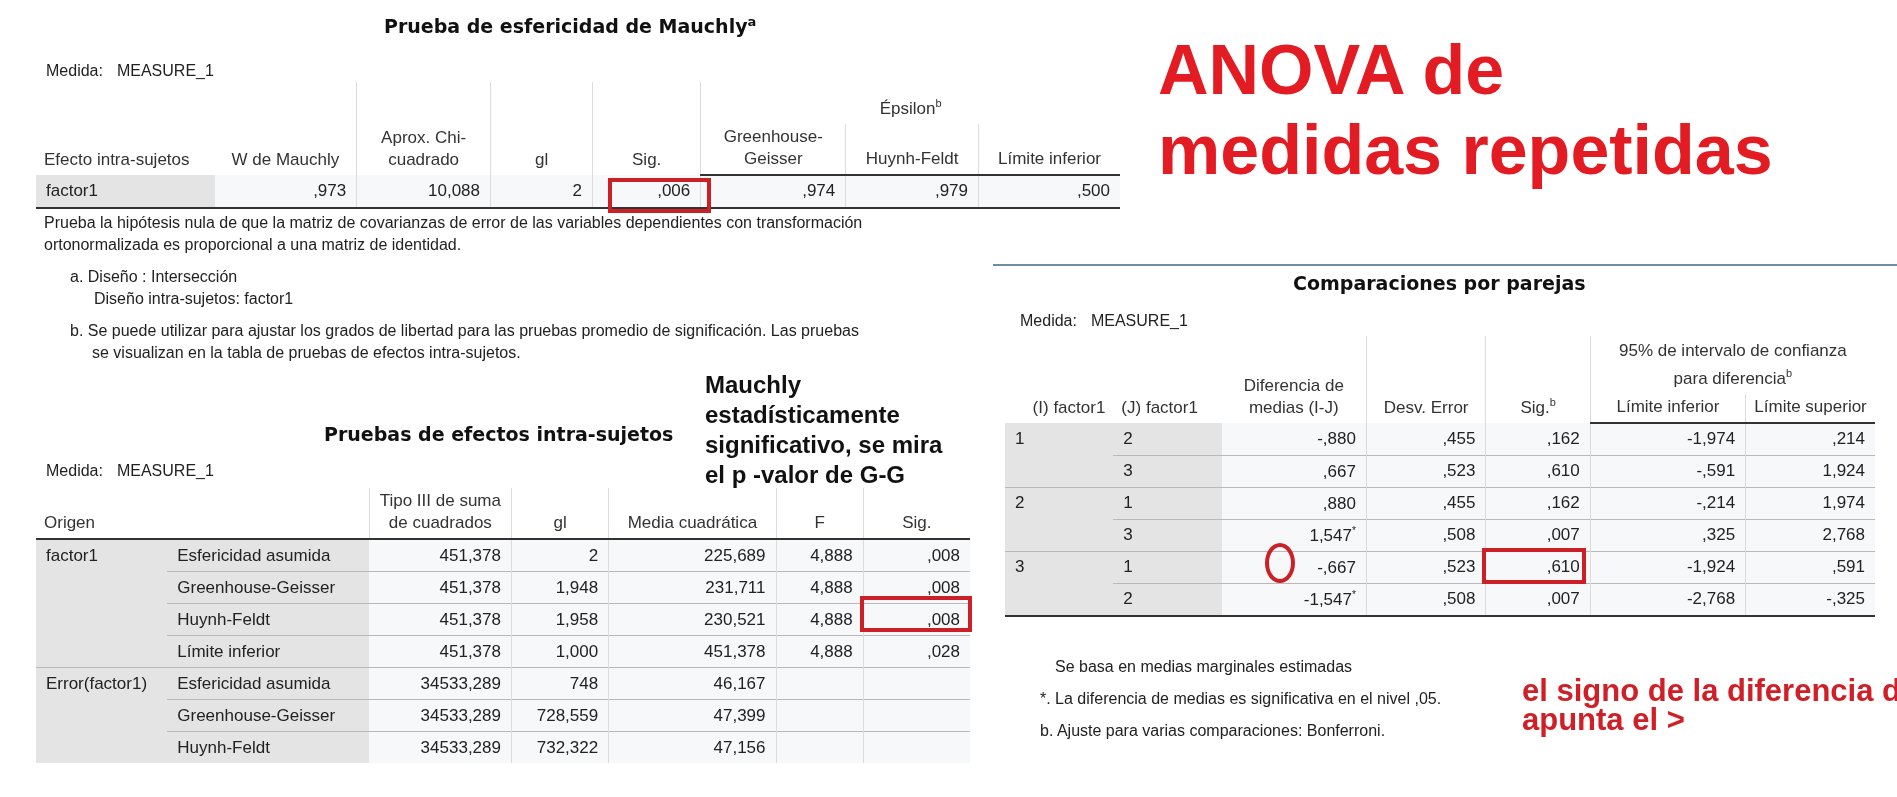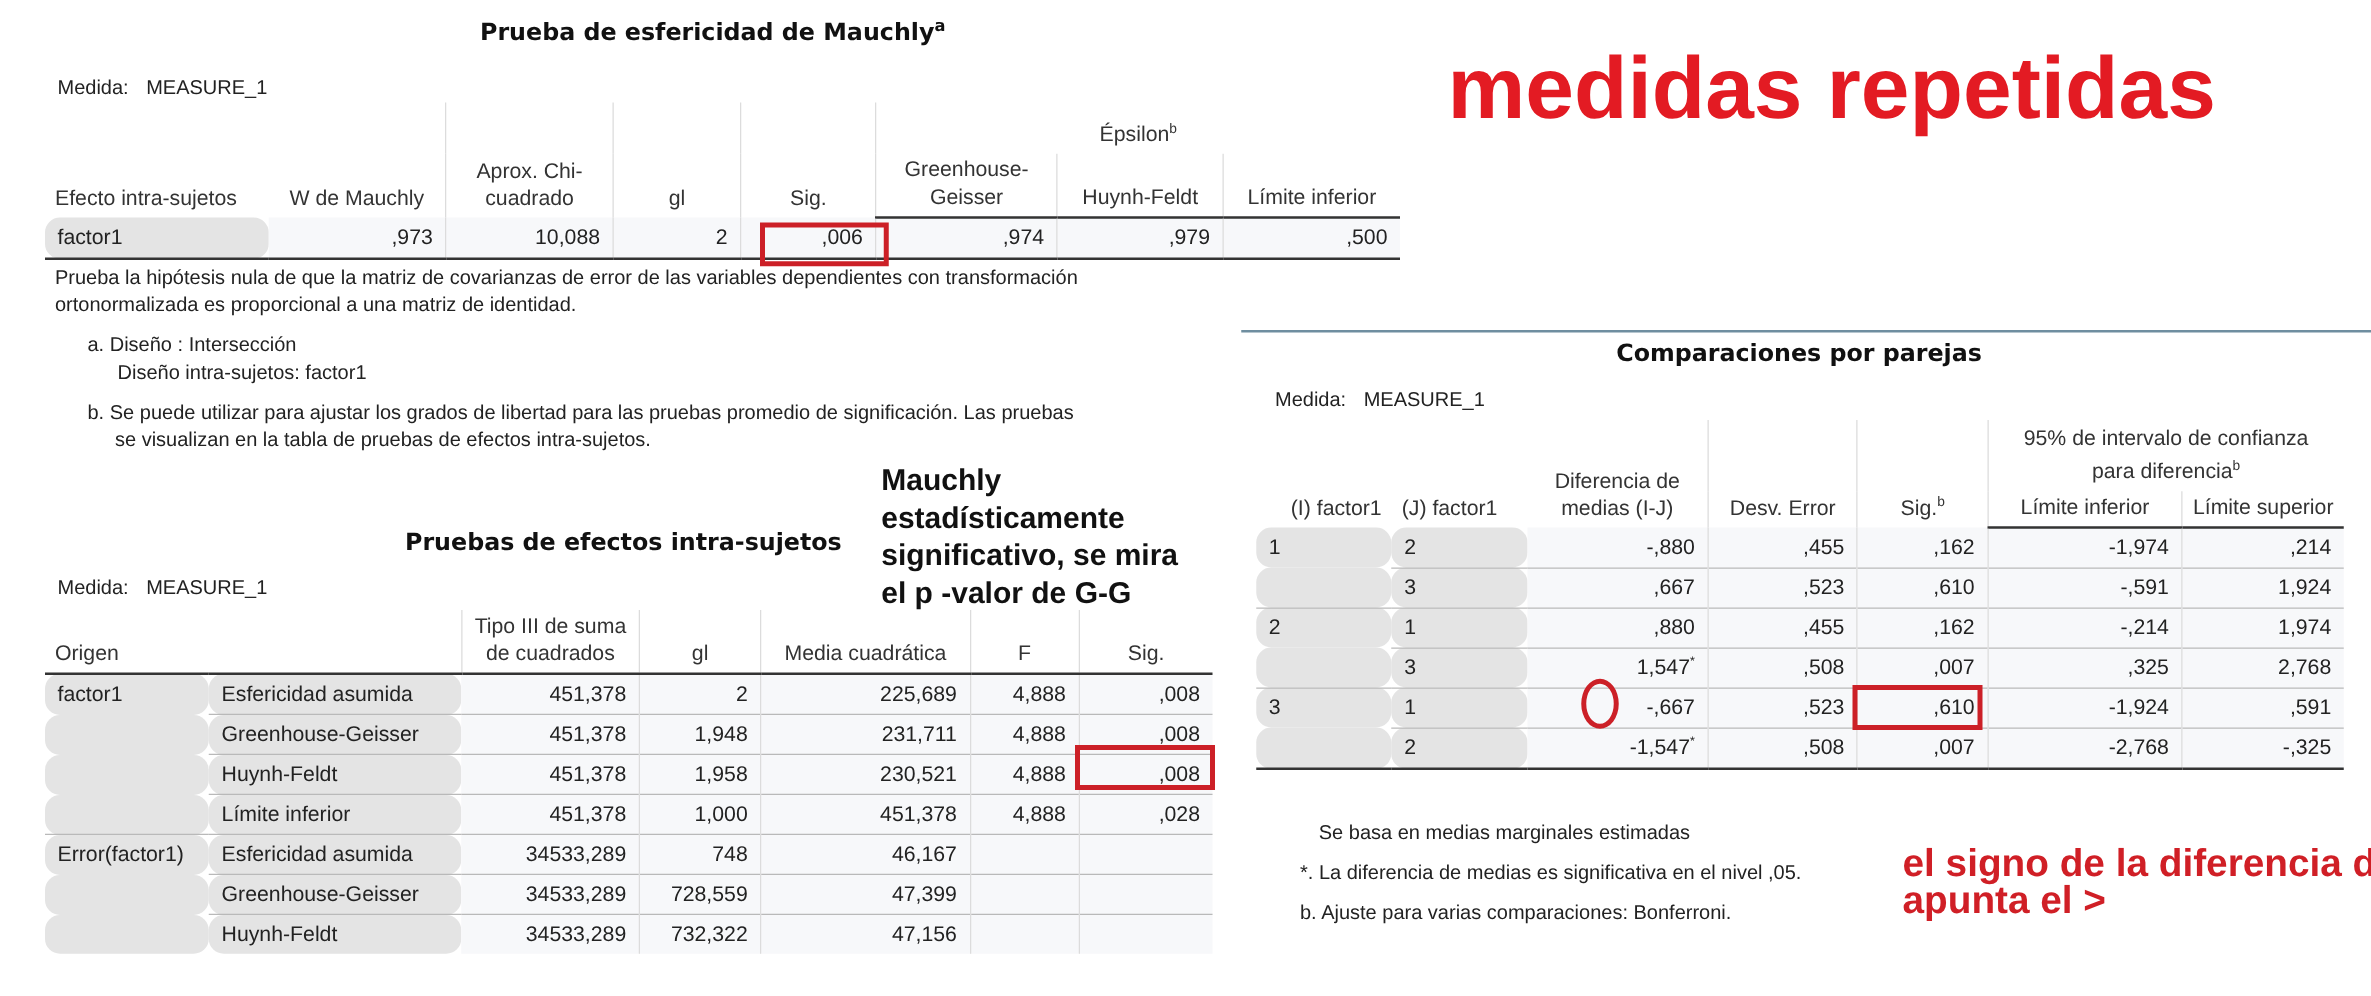--- a/index.html
+++ b/index.html
@@ -11,21 +11,21 @@
   .tbl-title { font-family: "DejaVu Sans", sans-serif; font-weight: bold; font-size: 19px; color: #111; white-space: nowrap; }
   .tbl-title sup { font-size: 13px; }
   .medida { font-size: 16px; color: #222; white-space: nowrap; }
   .medida span + span { margin-left: 14px; }
   table.spss { position: absolute; border-collapse: collapse; font-size: 17px; color: #222; }
   table.spss th { font-weight: normal; color: #333; vertical-align: bottom; padding: 2px 8px 4px; line-height: 22px; }
   table.spss td { height: 31px; padding: 0 10px; white-space: nowrap; }
   table.spss .vl { border-left: 1px solid #dcdcdc; }
   table.spss thead tr.last th { border-bottom: 2px solid #333; }
   table.spss tbody tr.endrow td { border-bottom: 2px solid #333; }
-  table.spss td.lab { background: #e4e4e4; text-align: left; border-radius: 12px; }
+  table.spss td.lab { background: #e4e4e4; text-align: left; }
   table.spss td.num { background: #f7f8fa; text-align: right; }
   table.spss tr.sep td { border-top: 1px solid #b9b9b9; }
   table.spss td.lab.noborder { border-top: none !important; }
   .note { font-size: 16px; color: #222; line-height: 22px; white-space: nowrap; }
   .red-title { color: #e31b23; font-weight: bold; font-size: 70px; line-height: 80px; white-space: nowrap; }
   .annot-black { font-weight: bold; font-size: 24px; line-height: 30px; color: #111; }
   .annot-red { font-weight: bold; font-size: 31px; line-height: 29px; color: #d01f26; white-space: nowrap; }
   .redbox { position: absolute; border: 4px solid #cc2027; box-sizing: border-box; }
   .redcircle { position: absolute; border: 4px solid #cc2027; border-radius: 50%; box-sizing: border-box; }
   .hline { position: absolute; height: 2px; background: #6f8ea0; }
@@ -75,20 +75,21 @@
 <div class="abs note" style="left:70px; top:266px;">
   <div>a. Diseño : Intersección</div>
   <div style="padding-left:24px;">Diseño intra-sujetos: factor1</div>
 </div>
 <div class="abs note" style="left:70px; top:320px;">
   <div>b. Se puede utilizar para ajustar los grados de libertad para las pruebas promedio de significación. Las pruebas</div>
   <div style="padding-left:22px;">se visualizan en la tabla de pruebas de efectos intra-sujetos.</div>
 </div>
 
 <div class="abs red-title" style="left:1158px; top:30px;">
+  <div>ANOVA de</div>
   <div>medidas repetidas</div>
 </div>
 
 <div class="abs annot-black" style="left:705px; top:370px;">
   <div>Mauchly</div>
   <div>estadísticamente</div>
   <div>significativo, se mira</div>
   <div>el p -valor de G-G</div>
 </div>
 

